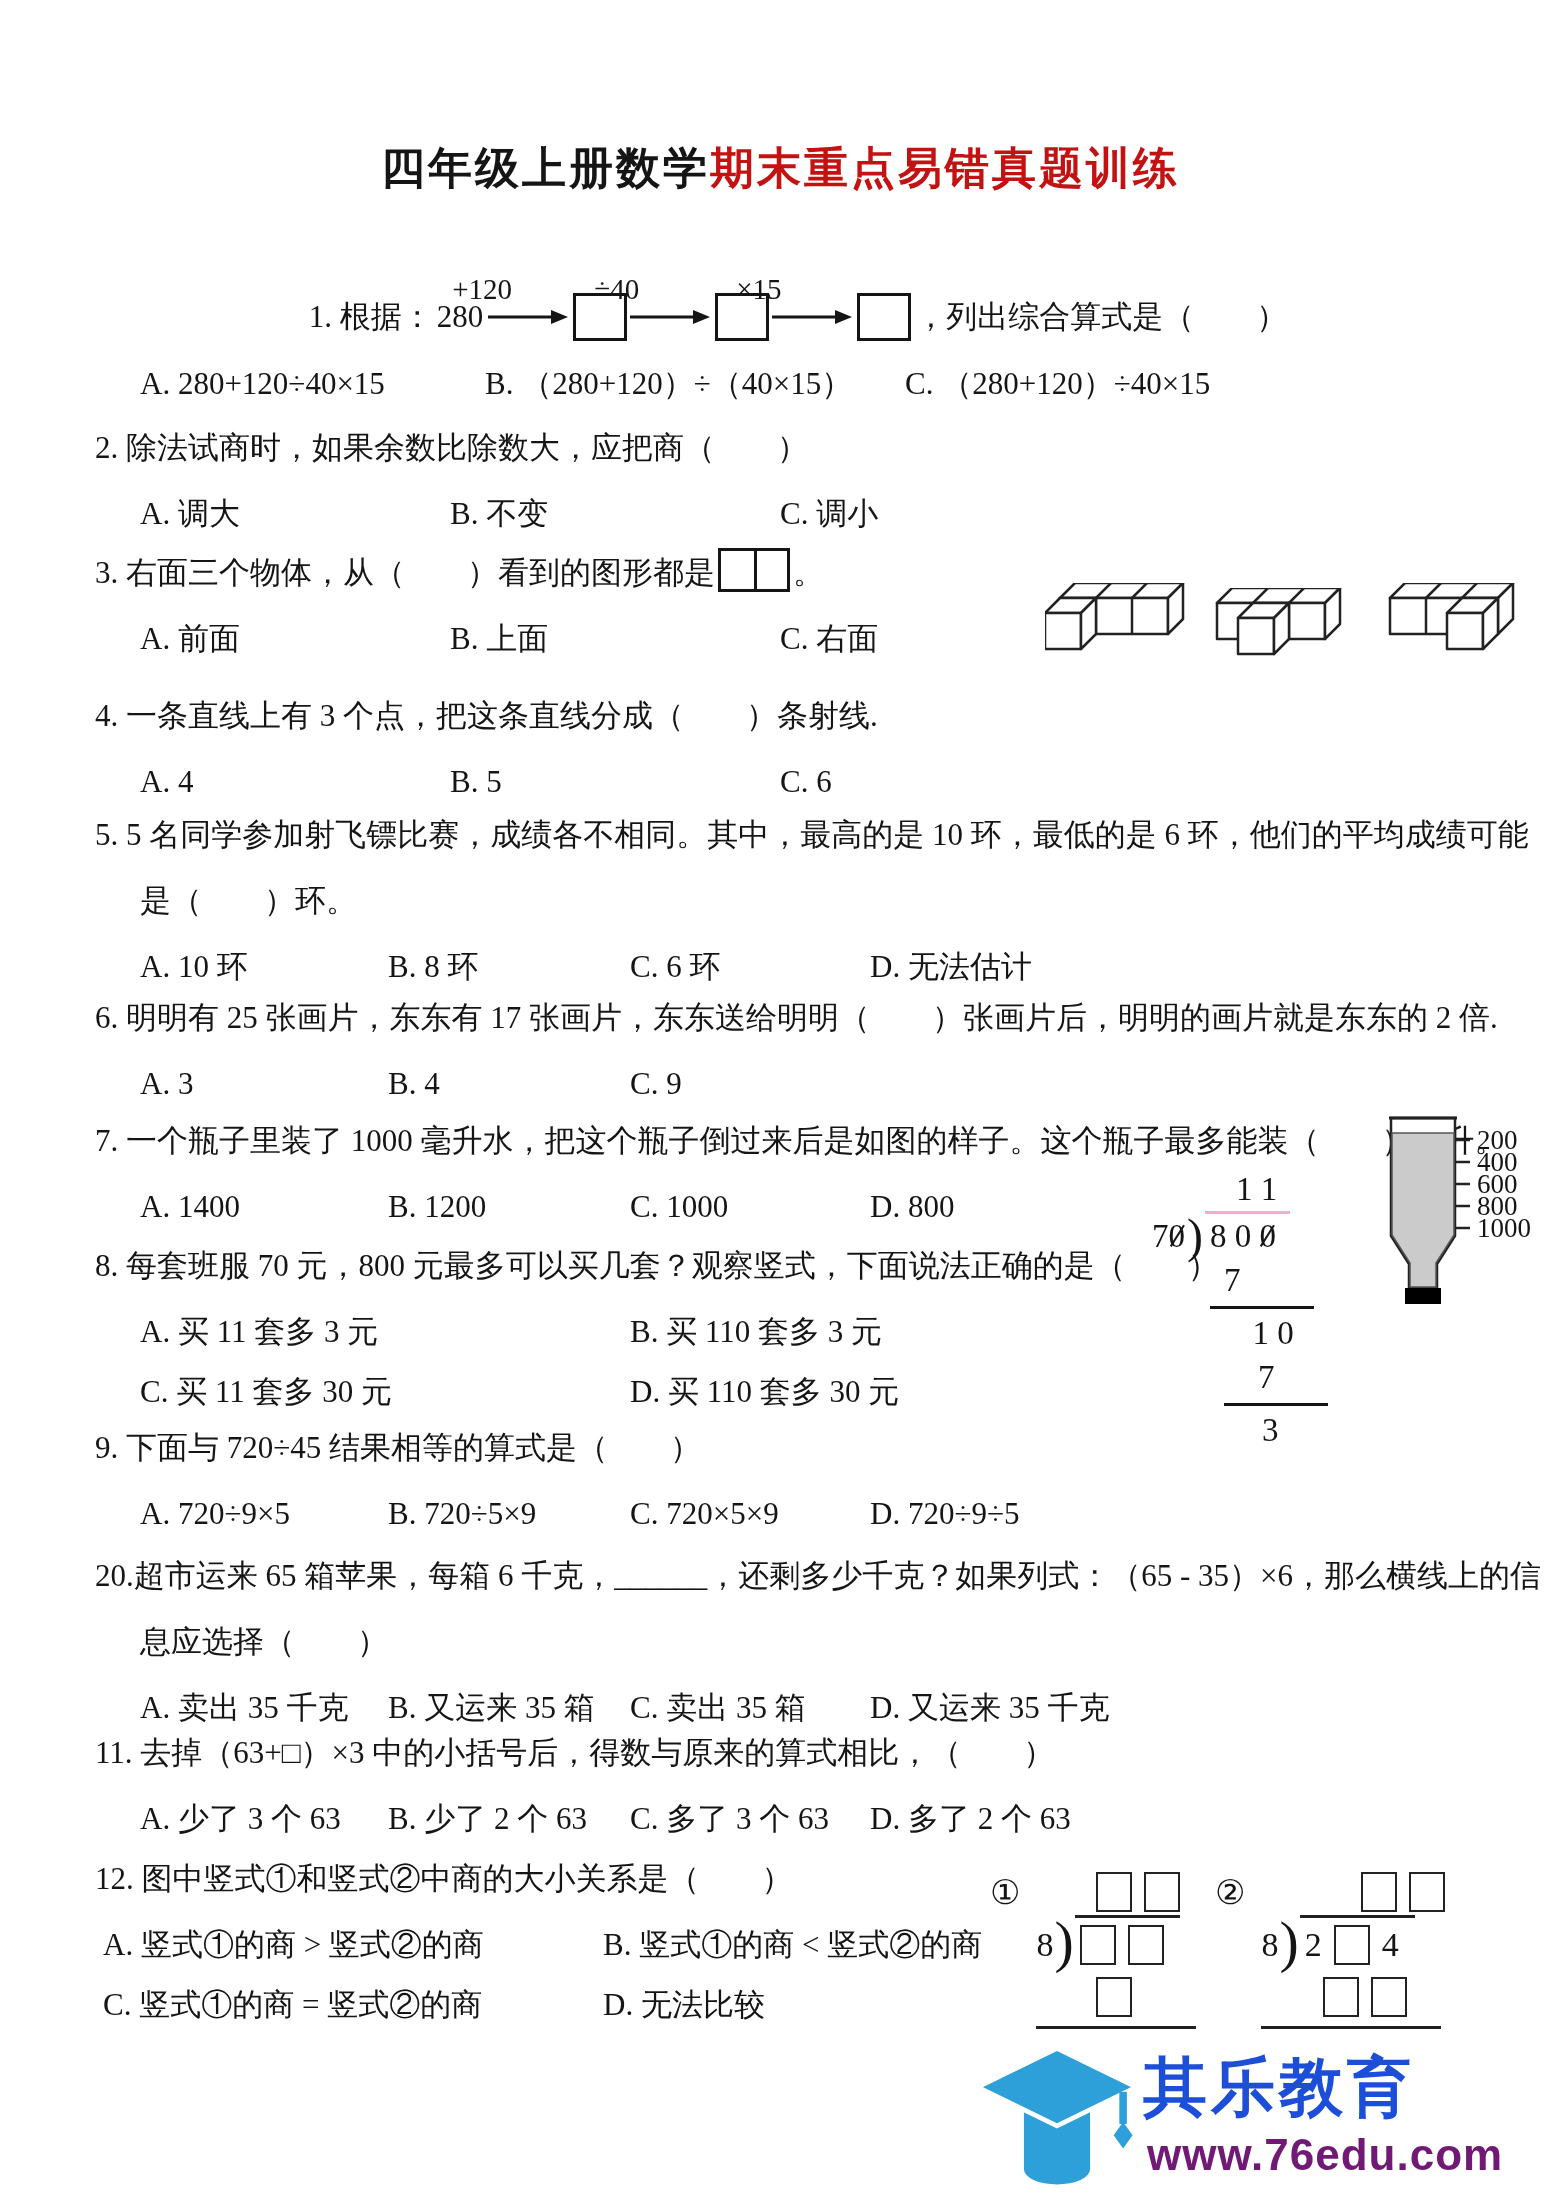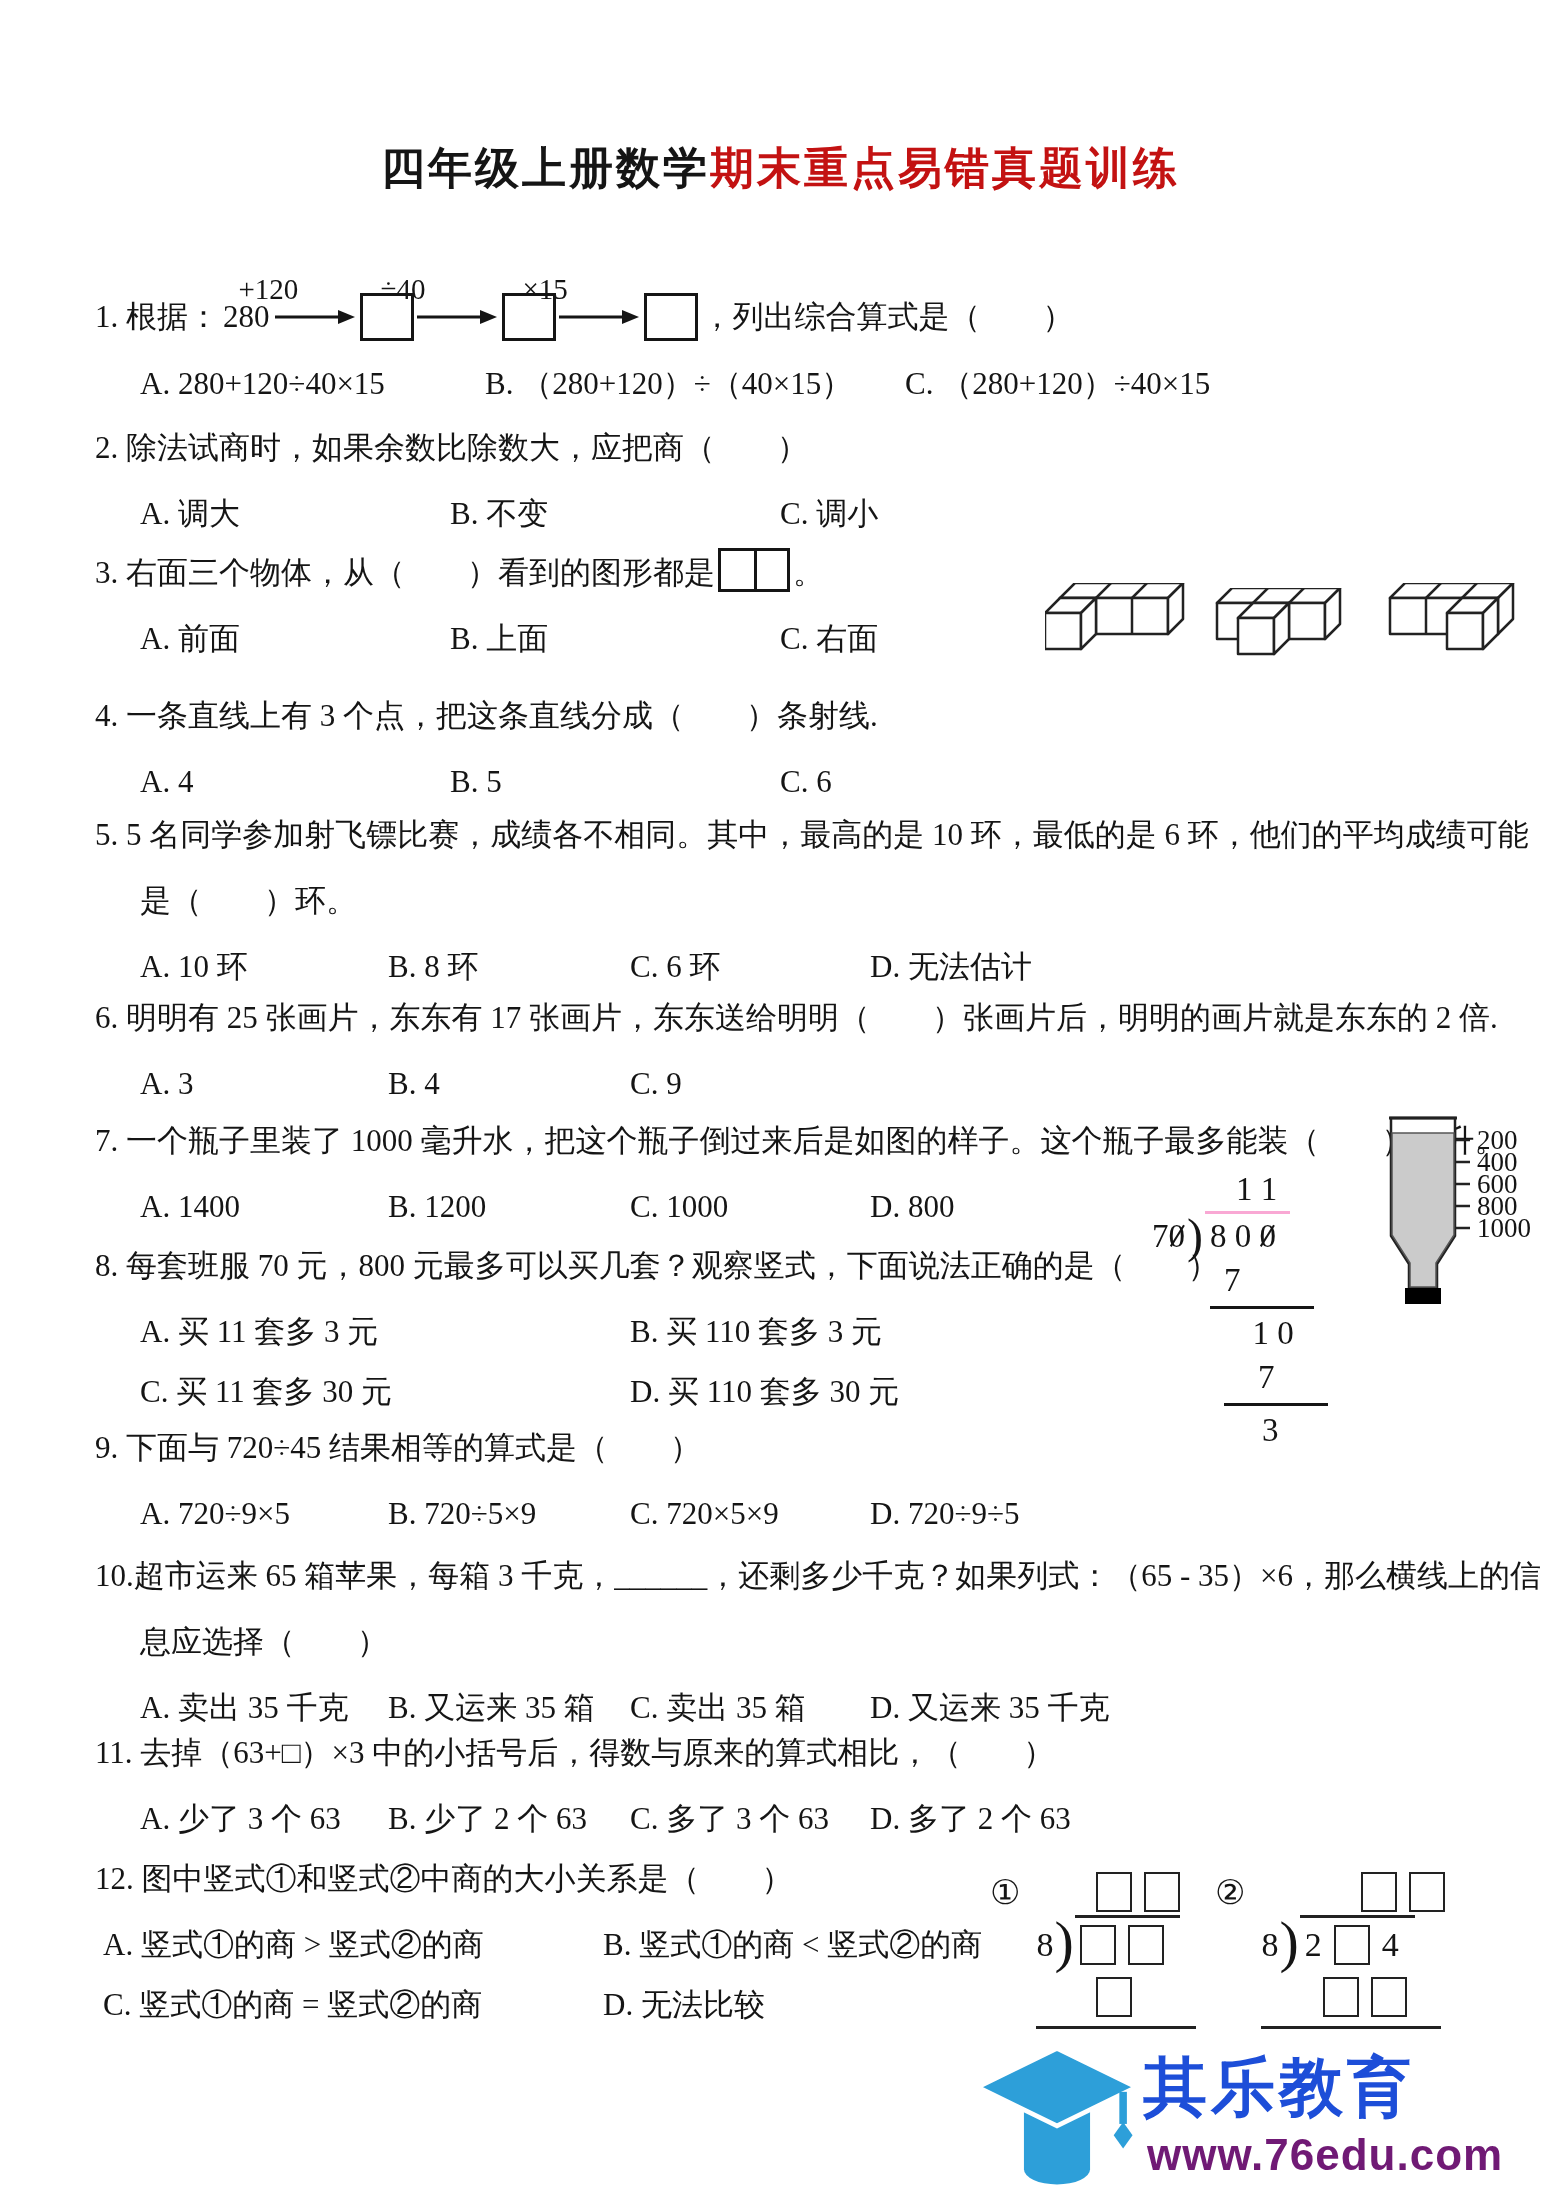--- a/index.html
+++ b/index.html
@@ -15,21 +15,21 @@
   .stem2{margin-top:20px;padding-left:45px;}
   .opts{display:grid;margin-top:20px;padding-left:45px;}
   .opts.row2{margin-top:14px;}
   .g1{grid-template-columns:345px 420px 1fr;}
   .g3w{grid-template-columns:310px 330px 1fr;}
   .g3n{grid-template-columns:248px 242px 1fr;}
   .g4{grid-template-columns:248px 242px 240px 1fr;}
   .g2a{grid-template-columns:490px 1fr;}
   .g2b{grid-template-columns:500px 1fr;padding-left:8px;}
   
-  .flowline{display:flex;align-items:center;}
+  .flowline{display:flex;align-items:center;justify-content:center;}
   .flow{display:inline-flex;align-items:center;margin:0 4px;}
   .fnum{margin-right:2px;}
   .fstep{position:relative;display:inline-block;width:82px;height:18px;margin:0 3px;}
   .fstep svg{position:absolute;left:0;top:1px;display:block;}
   .flbl{position:absolute;left:-36px;top:-34px;font-style:normal;font-size:29px;line-height:30px;white-space:nowrap;}
   .fbox{display:inline-block;width:48px;height:42px;border:3px solid #151515;background:#fff;}
   
   .twocell{display:inline-block;width:66px;height:38px;border:3px solid #151515;position:relative;vertical-align:-9px;margin:0 3px;}
   .twocell::after{content:"";position:absolute;left:50%;top:0;bottom:0;border-left:3px solid #151515;}
   
@@ -269,21 +269,21 @@
     <div class="stem nw">9. 下面与 720÷45 结果相等的算式是（　　）</div>
     <div class="opts g4">
       <span class="nw">A. 720÷9×5</span>
       <span class="nw">B. 720÷5×9</span>
       <span class="nw">C. 720×5×9</span>
       <span class="nw">D. 720÷9÷5</span>
     </div>
   </div>
 
   <div class="q" style="top:1553px">
-    <div class="stem nw">10.超市运来 65 箱苹果，每箱 3 千克，______，还剩多少千克？如果列式：（65 - 35）×6，那么横线上的信</div>
+    <div class="stem nw">20.超市运来 65 箱苹果，每箱 6 千克，______，还剩多少千克？如果列式：（65 - 35）×6，那么横线上的信</div>
     <div class="stem stem2 nw">息应选择（　　）</div>
     <div class="opts g4">
       <span class="nw">A. 卖出 35 千克</span>
       <span class="nw">B. 又运来 35 箱</span>
       <span class="nw">C. 卖出 35 箱</span>
       <span class="nw">D. 又运来 35 千克</span>
     </div>
   </div>
 
   <div class="q" style="top:1730px">

